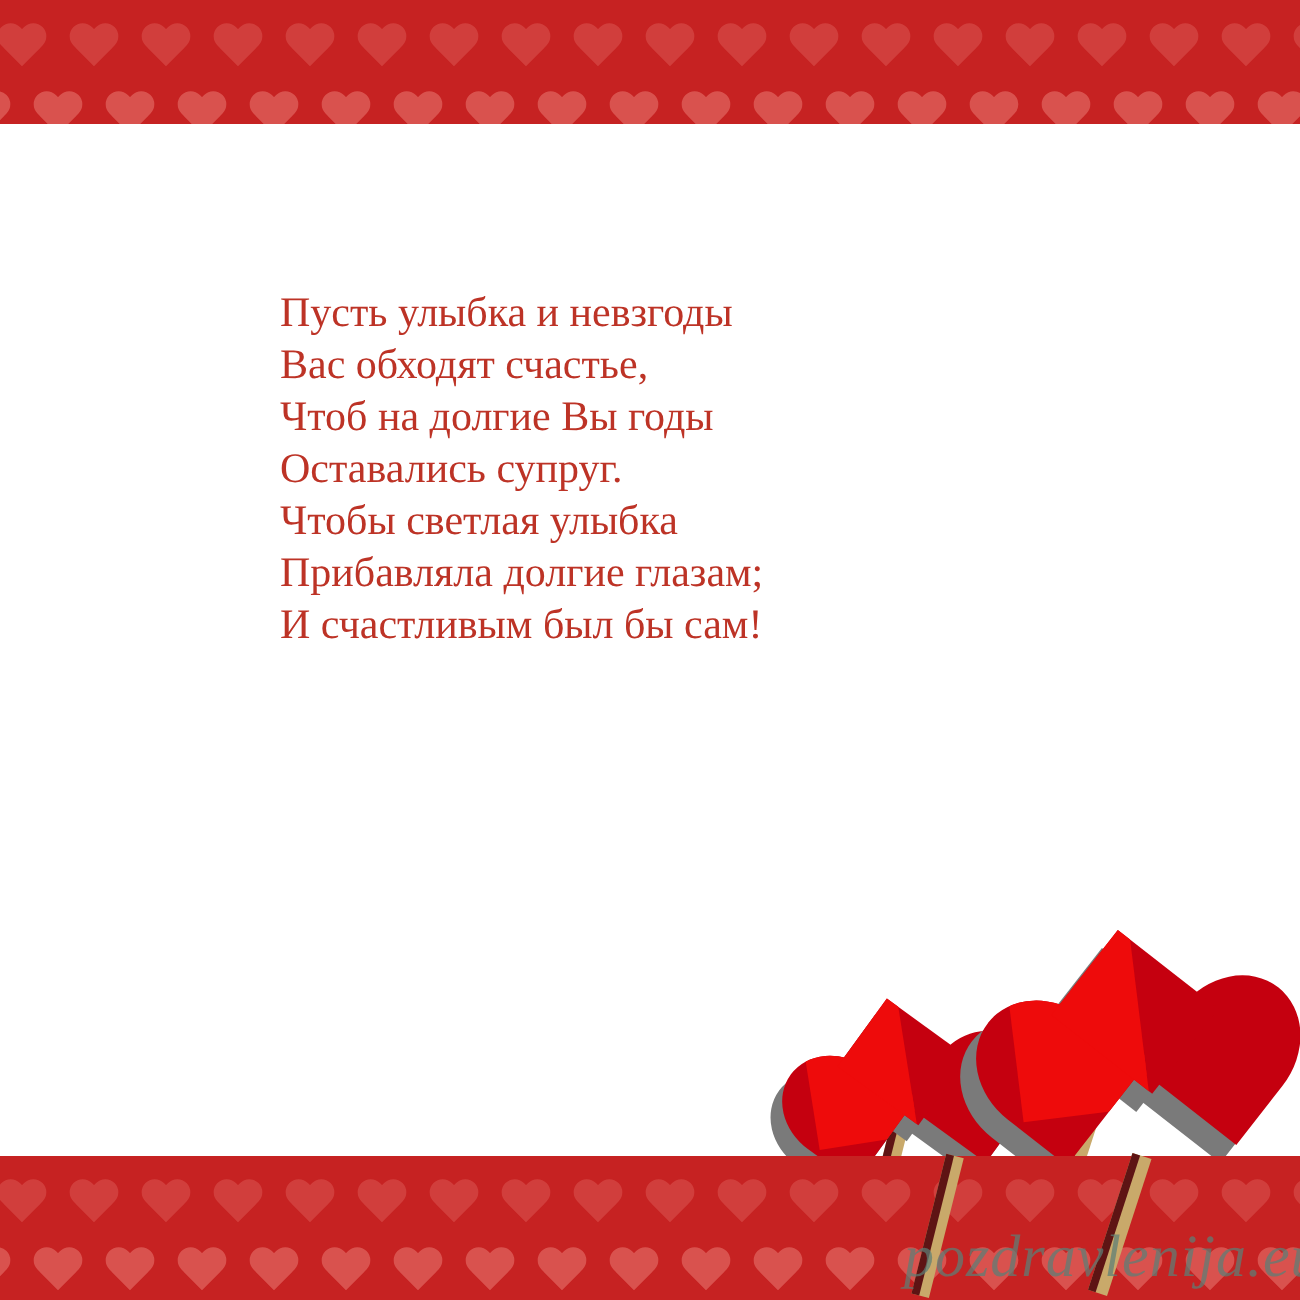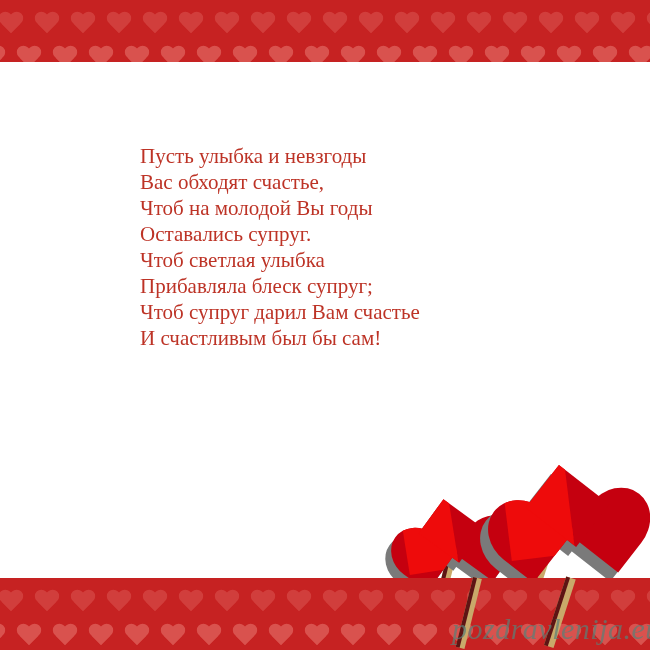--- a/index.html
+++ b/index.html
@@ -156,25 +156,24 @@
       <div class="pattern-heart" style="left: 484px; top: 46px;"></div>
       <div class="pattern-heart" style="left: 520px; top: 46px;"></div>
       <div class="pattern-heart" style="left: 556px; top: 46px;"></div>
       <div class="pattern-heart" style="left: 592px; top: 46px;"></div>
       <div class="pattern-heart" style="left: 628px; top: 46px;"></div>
     </div>
 
   <div id="poem">
     <span class="line">Пусть улыбка и невзгоды</span>
     <span class="line">Вас обходят счастье,</span>
-    <span class="line">Чтоб на молодой Вы годы</span>
+    <span class="line">Чтоб на долгие Вы годы</span>
     <span class="line">Оставались супруг.</span>
-    <span class="line">Чтоб светлая улыбка</span>
-    <span class="line">Прибавляла блеск супруг;</span>
-    <span class="line">Чтоб супруг дарил Вам счастье</span>
+    <span class="line">Чтобы светлая улыбка</span>
+    <span class="line">Прибавляла долгие глазам;</span>
     <span class="line">И счастливым был бы сам!</span>
   </div>
 
   <div class="lolly">
     <div class="stick" style="left:449px;top:548px;width:9px;height:105px;transform:rotate(14deg);transform-origin:50% 0;">
       <div class="stick-shadow"></div>
     </div>
     <div style="position:absolute;left:403px;top:488px;width:96px;height:80px;transform:rotate(-9deg);">
 
       <div class="heart-shape hs-shadow" style="left:-7px;top:7px;">

